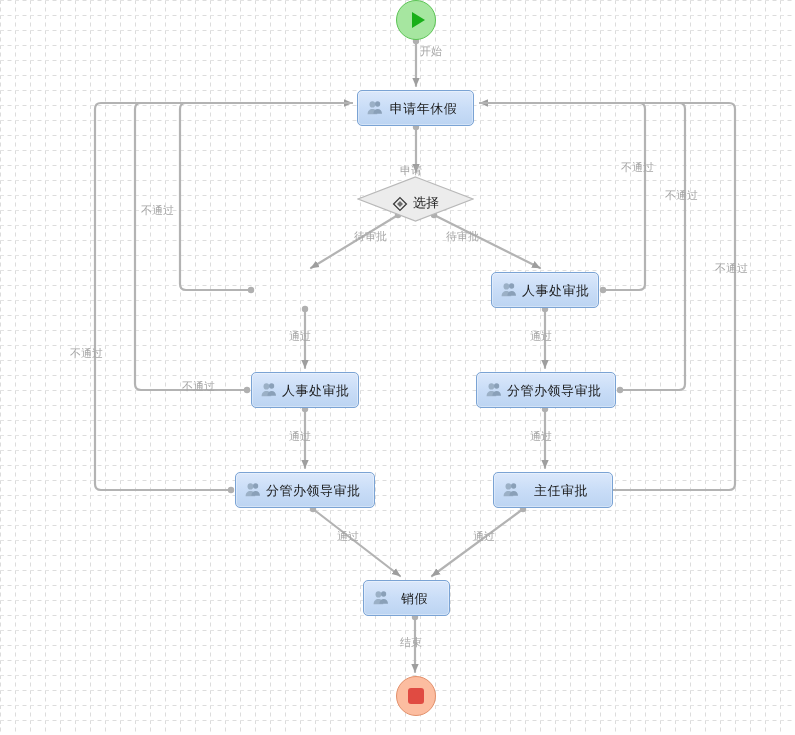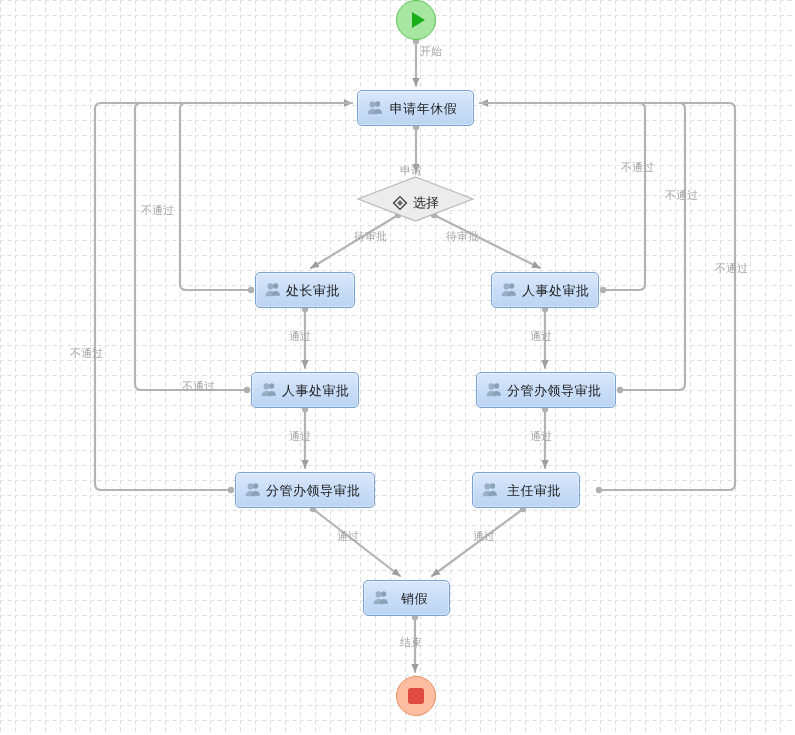--- a/index.html
+++ b/index.html
@@ -67,21 +67,21 @@
     justify-content: center;
   }
   .diamond .dshape {
     position: absolute;
     left: 0; top: 0;
     width: 100%; height: 100%;
   }
   .diamond .dinner {
     position: relative;
     display: flex;
-    align-items: center;
+    align-items: flex-end;
     z-index: 2;
     margin-top: 8px;
   }
   .diamond .dico { width: 16px; height: 16px; margin-right: 5px; }
   .diamond .lbl {
     font-size: 13px; color: #1a1a1a; white-space: nowrap;
   }
 
   .endpoint {
     position: absolute;
@@ -207,31 +207,20 @@
       <svg width="18" height="18" viewBox="0 0 18 18" xmlns="http://www.w3.org/2000/svg">
         <ellipse cx="6.4" cy="5.4" rx="2.9" ry="3.1" fill="#9bb0c6"></ellipse>
         <path d="M1.6 15.2c0-3.1 2.1-5.1 4.8-5.1s4.8 2 4.8 5.1z" fill="#9bb0c6"></path>
         <ellipse cx="11.6" cy="5.0" rx="2.6" ry="2.8" fill="#8aa0b8"></ellipse>
         <path d="M7.4 14.8c0-2.9 1.9-4.8 4.3-4.8s4.3 1.9 4.3 4.8z" fill="#8aa0b8"></path>
       </svg>
     </span>
     <span class="lbl">申请年休假</span>
   </div>
 
-  <div class="node" style="left:255px; top:272px; width:100px;">
-    <span class="ico">
-      <svg width="18" height="18" viewBox="0 0 18 18" xmlns="http://www.w3.org/2000/svg">
-        <ellipse cx="6.4" cy="5.4" rx="2.9" ry="3.1" fill="#9bb0c6"></ellipse>
-        <path d="M1.6 15.2c0-3.1 2.1-5.1 4.8-5.1s4.8 2 4.8 5.1z" fill="#9bb0c6"></path>
-        <ellipse cx="11.6" cy="5.0" rx="2.6" ry="2.8" fill="#8aa0b8"></ellipse>
-        <path d="M7.4 14.8c0-2.9 1.9-4.8 4.3-4.8s4.3 1.9 4.3 4.8z" fill="#8aa0b8"></path>
-      </svg>
-    </span>
-    <span class="lbl">处长审批</span>
-  </div>
 
   <div class="node" style="left:251px; top:372px; width:108px;">
     <span class="ico">
       <svg width="18" height="18" viewBox="0 0 18 18" xmlns="http://www.w3.org/2000/svg">
         <ellipse cx="6.4" cy="5.4" rx="2.9" ry="3.1" fill="#9bb0c6"></ellipse>
         <path d="M1.6 15.2c0-3.1 2.1-5.1 4.8-5.1s4.8 2 4.8 5.1z" fill="#9bb0c6"></path>
         <ellipse cx="11.6" cy="5.0" rx="2.6" ry="2.8" fill="#8aa0b8"></ellipse>
         <path d="M7.4 14.8c0-2.9 1.9-4.8 4.3-4.8s4.3 1.9 4.3 4.8z" fill="#8aa0b8"></path>
       </svg>
     </span>
@@ -267,21 +256,21 @@
       <svg width="18" height="18" viewBox="0 0 18 18" xmlns="http://www.w3.org/2000/svg">
         <ellipse cx="6.4" cy="5.4" rx="2.9" ry="3.1" fill="#9bb0c6"></ellipse>
         <path d="M1.6 15.2c0-3.1 2.1-5.1 4.8-5.1s4.8 2 4.8 5.1z" fill="#9bb0c6"></path>
         <ellipse cx="11.6" cy="5.0" rx="2.6" ry="2.8" fill="#8aa0b8"></ellipse>
         <path d="M7.4 14.8c0-2.9 1.9-4.8 4.3-4.8s4.3 1.9 4.3 4.8z" fill="#8aa0b8"></path>
       </svg>
     </span>
     <span class="lbl">分管办领导审批</span>
   </div>
 
-  <div class="node" style="left:472px; top:472px; width:108px;justify-content:flex-end;">
+  <div class="node" style="left:493px; top:472px; width:120px;justify-content:flex-end;">
     <span class="ico">
       <svg width="18" height="18" viewBox="0 0 18 18" xmlns="http://www.w3.org/2000/svg">
         <ellipse cx="6.4" cy="5.4" rx="2.9" ry="3.1" fill="#9bb0c6"></ellipse>
         <path d="M1.6 15.2c0-3.1 2.1-5.1 4.8-5.1s4.8 2 4.8 5.1z" fill="#9bb0c6"></path>
         <ellipse cx="11.6" cy="5.0" rx="2.6" ry="2.8" fill="#8aa0b8"></ellipse>
         <path d="M7.4 14.8c0-2.9 1.9-4.8 4.3-4.8s4.3 1.9 4.3 4.8z" fill="#8aa0b8"></path>
       </svg>
     </span>
     <span class="lbl">主任审批</span>
   </div>

